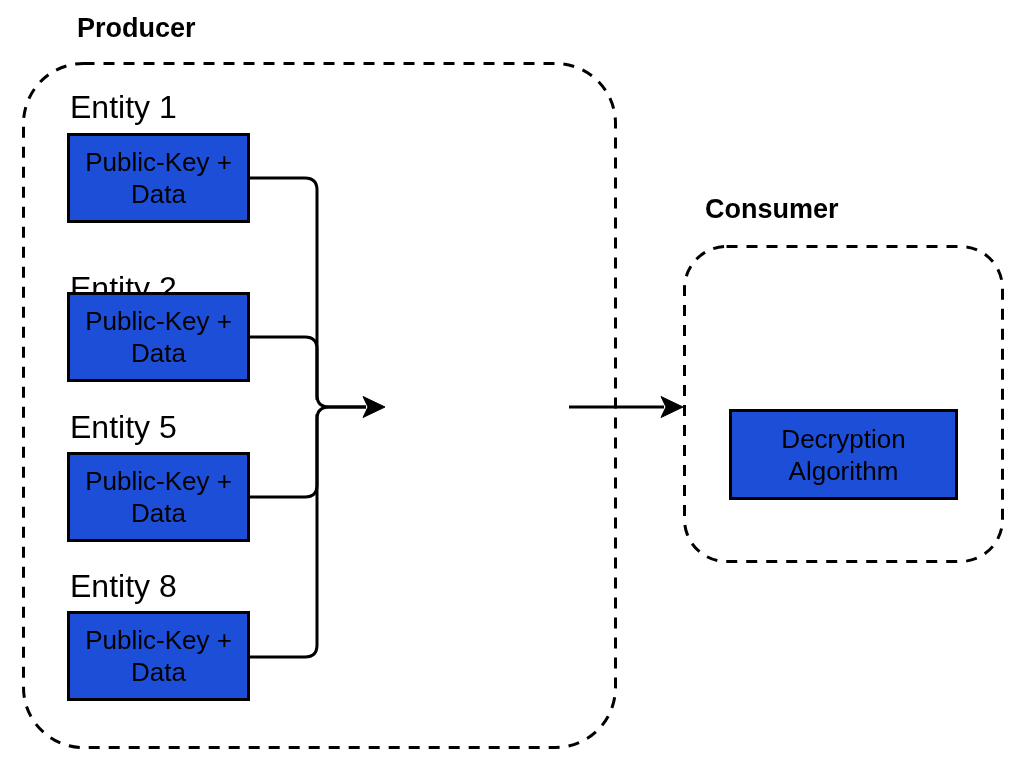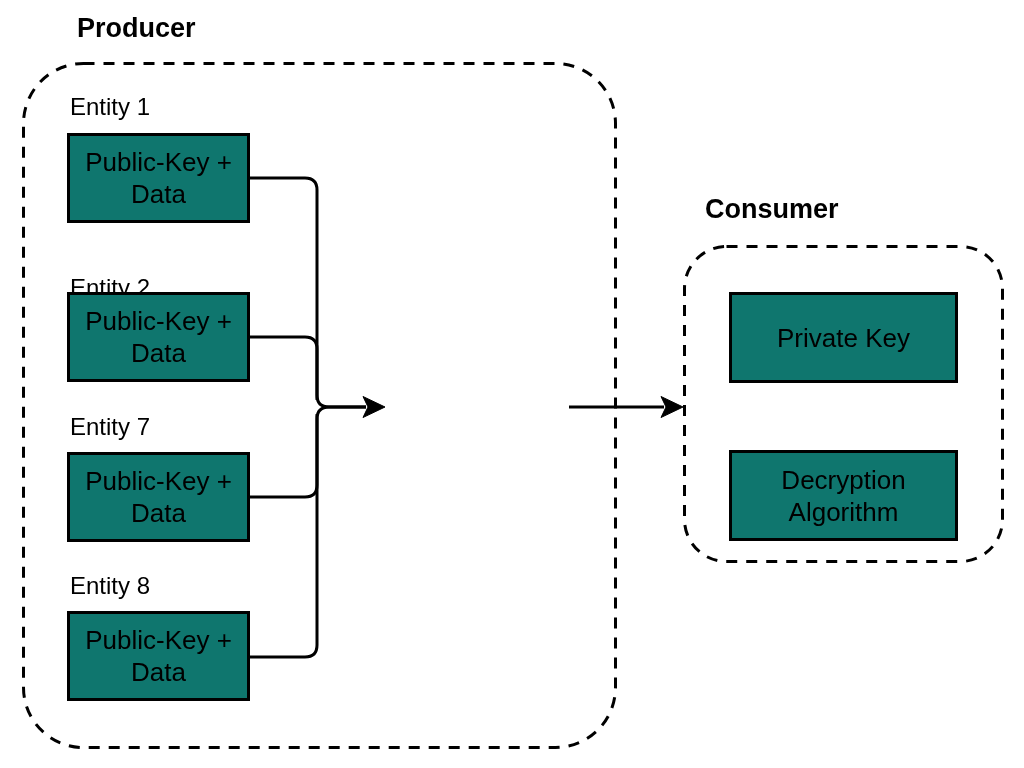--- a/index.html
+++ b/index.html
@@ -26,49 +26,49 @@
   }
   .group-label {
     position: absolute;
     font-size: 27px;
     font-weight: bold;
     line-height: 30px;
     white-space: nowrap;
   }
   .entity-label {
     position: absolute;
-    font-size: 24px;
+    font-size: 32px;
     font-weight: normal;
     line-height: 30px;
     white-space: nowrap;
   }
   .node {
     position: absolute;
     box-sizing: border-box;
     border: 3px solid #000000;
-    background: #0f766e;
+    background: #1d4ed8;
     display: flex;
     align-items: center;
     justify-content: center;
     text-align: center;
     font-size: 26px;
     line-height: 32px;
     padding: 2px;
   }
   .node.bold { font-weight: bold; }
 
   .entity-box { left: 67px; width: 183px; height: 90px; }
   .entity-box.e1 { top: 133px; }
   .entity-box.e2 { top: 292px; }
   .entity-box.e3 { top: 452px; }
   .entity-box.e4 { top: 611px; }
 
   .encryption-box { left: 387px; top: 349px; width: 182px; height: 114px; }
   .private-key-box { left: 729px; top: 292px; width: 229px; height: 91px; }
-  .decryption-box { left: 729px; top: 450px; width: 229px; height: 91px; }
+  .decryption-box { left: 729px; top: 409px; width: 229px; height: 91px; }
 
   .producer-label { left: 77px; top: 13px; }
   .consumer-label { left: 705px; top: 194px; }
 
   .entity-label.e1 { left: 70px; top: 92px; }
   .entity-label.e2 { left: 70px; top: 252px; margin-top: 21px; }
   .entity-label.e3 { left: 70px; top: 412px; }
   .entity-label.e4 { left: 70px; top: 571px; }
 </style>
 </head>
@@ -98,34 +98,31 @@
   <div class="entity-label e1">Entity 1</div>
   <div class="node entity-box e1">
     <span>Public-Key + Data</span>
   </div>
 
   <div class="entity-label e2">Entity 2</div>
   <div class="node entity-box e2">
     <span>Public-Key + Data</span>
   </div>
 
-  <div class="entity-label e3">Entity 7</div>
+  <div class="entity-label e3">Entity 5</div>
   <div class="node entity-box e3">
     <span>Public-Key + Data</span>
   </div>
 
   <div class="entity-label e4">Entity 8</div>
   <div class="node entity-box e4">
     <span>Public-Key + Data</span>
   </div>
 
 
   <div class="group-label consumer-label">Consumer</div>
 
-  <div class="node private-key-box">
-    <span>Private Key</span>
-  </div>
 
   <div class="node decryption-box">
     <span>Decryption Algorithm</span>
   </div>
 
 </div>
 
 </body></html>

